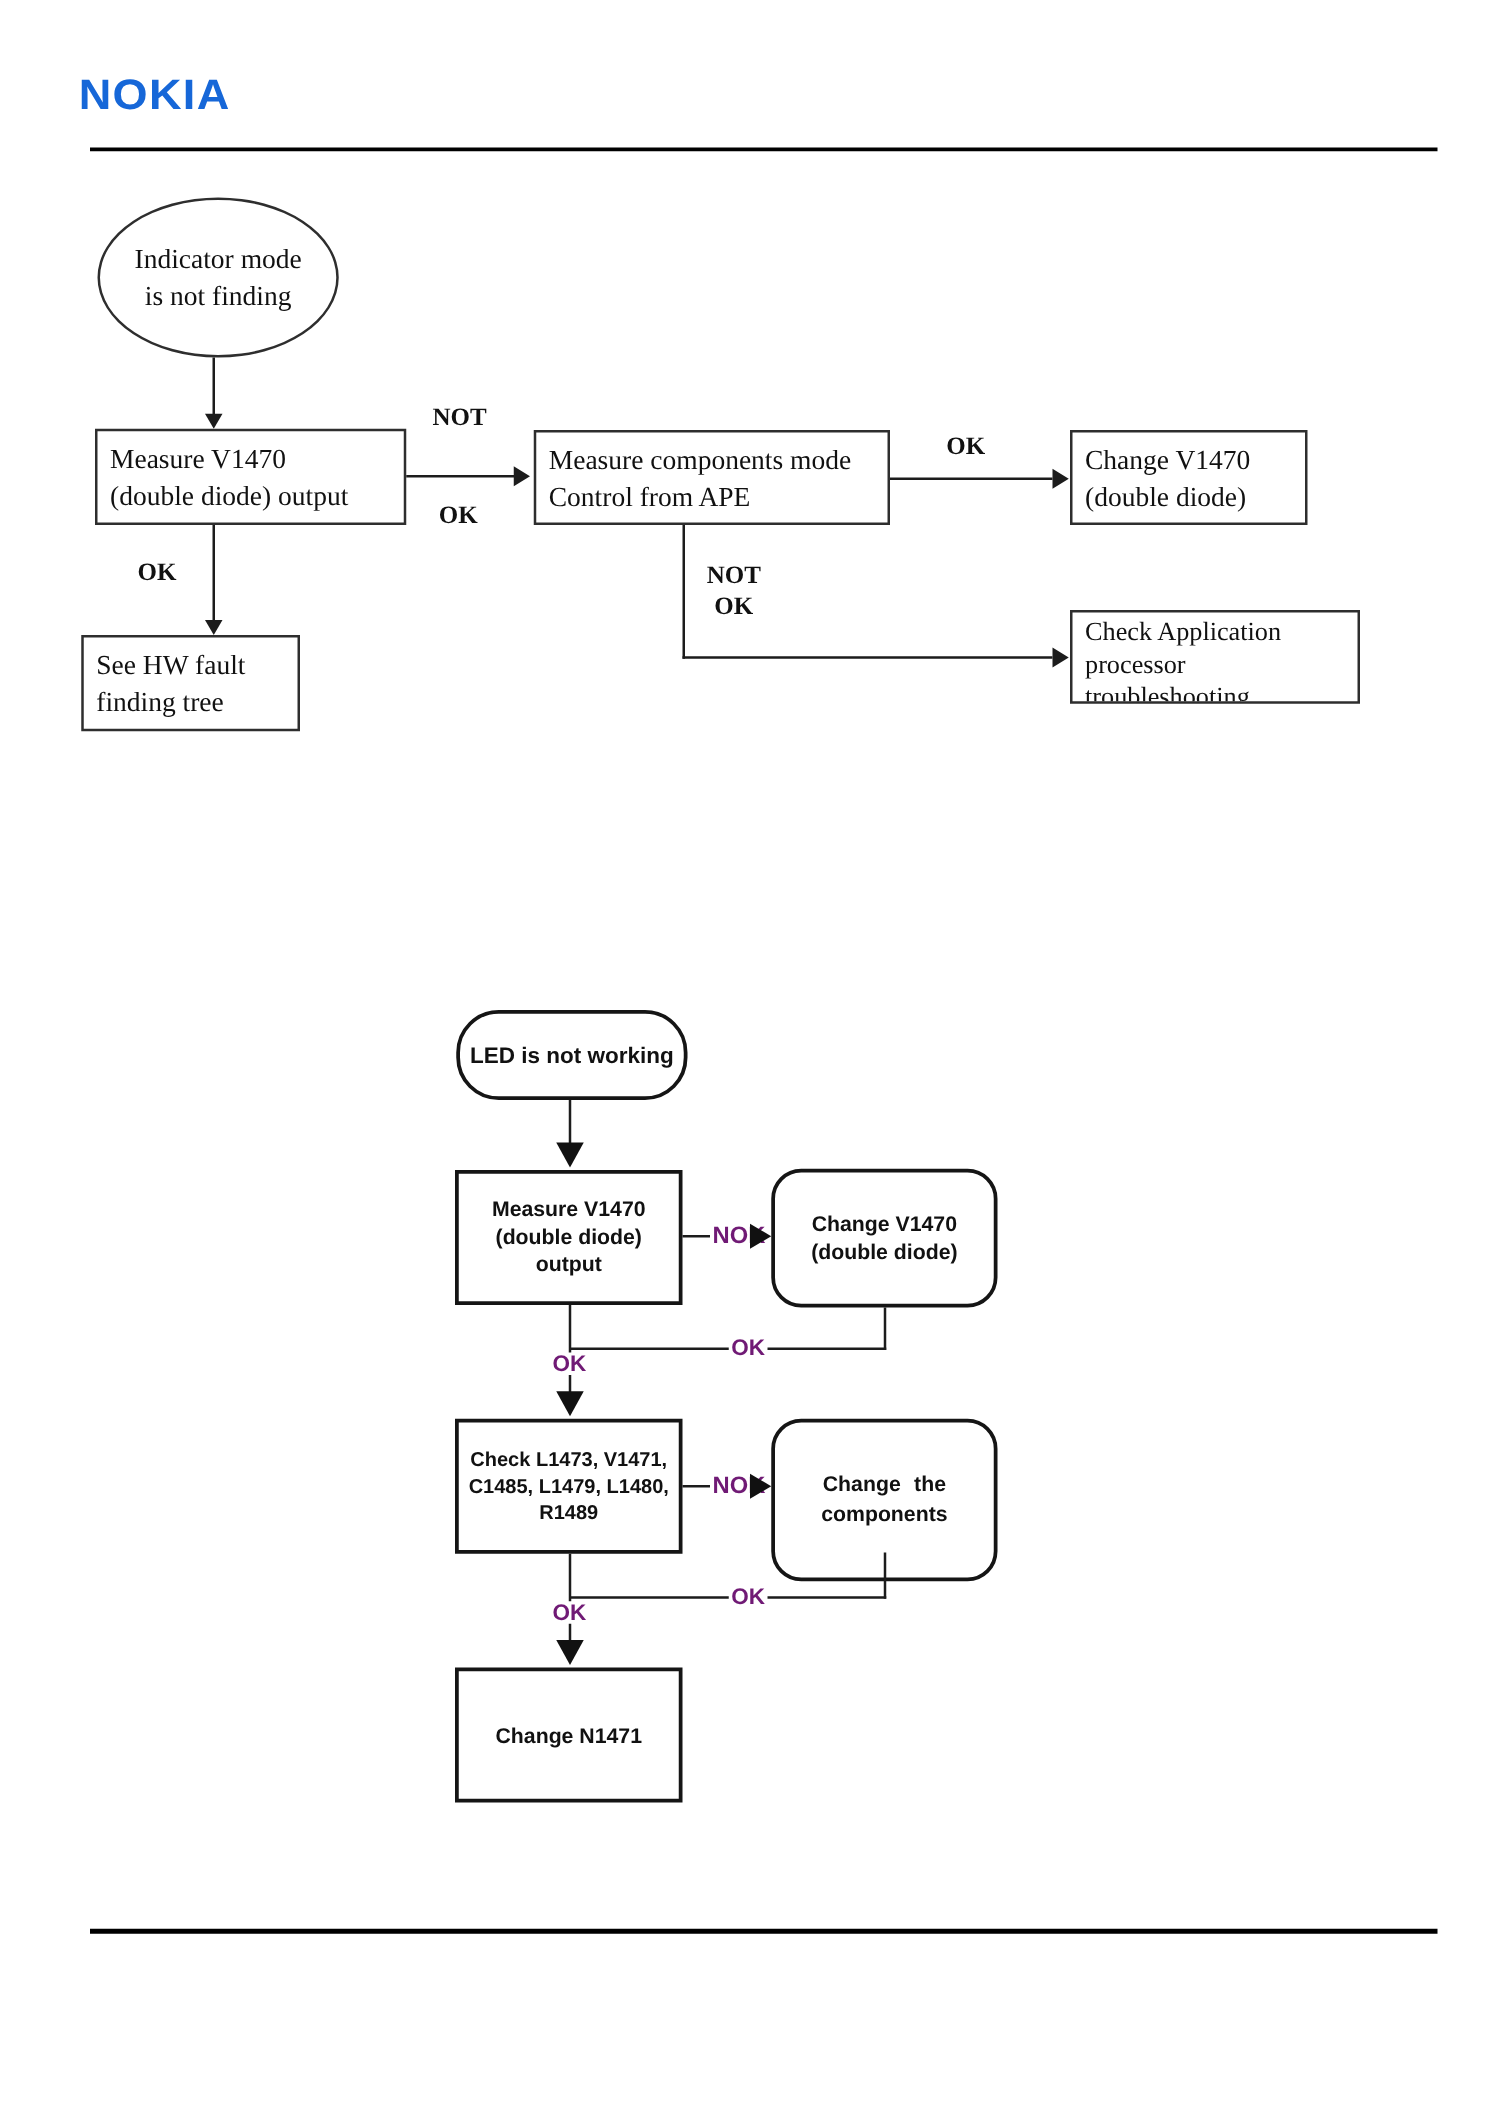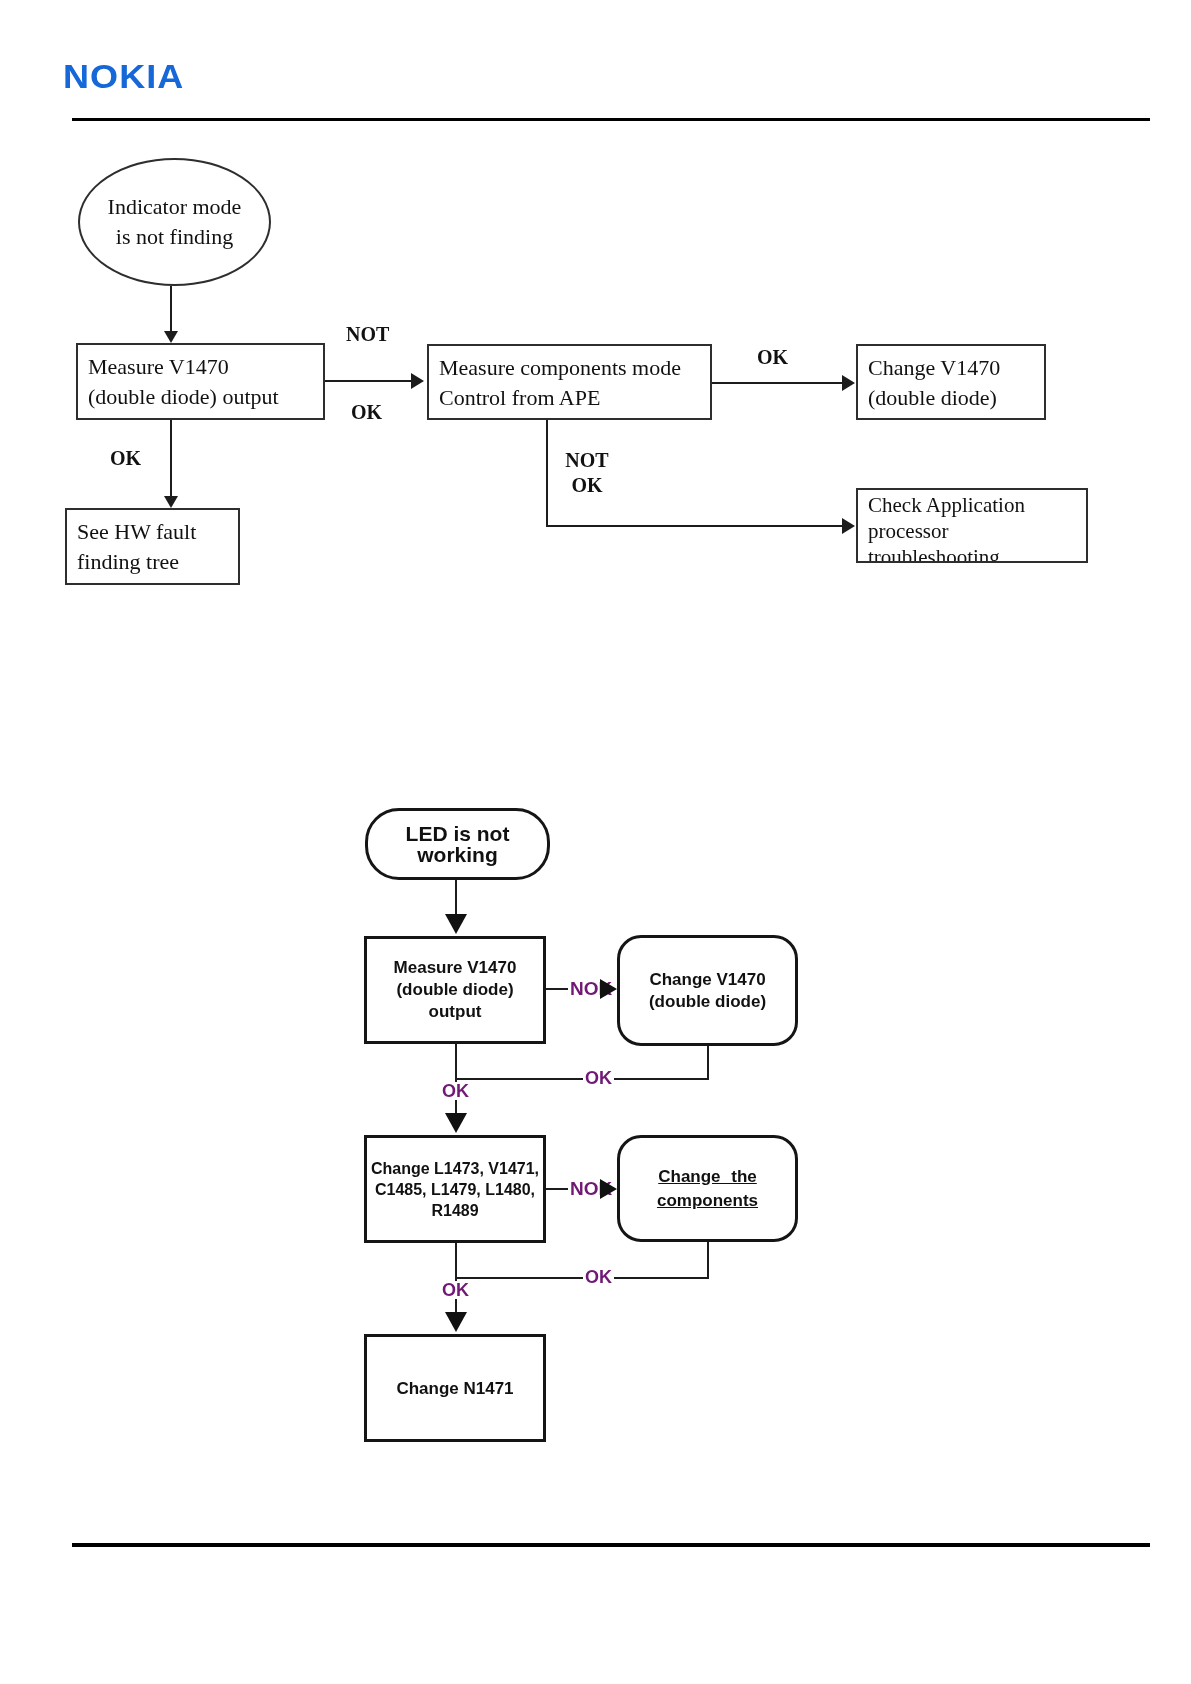--- a/index.html
+++ b/index.html
@@ -96,21 +96,21 @@
 processor
 troubleshooting</div>
 
   <div class="c1-label" style="left:110px;top:446px;">OK</div>
   <div class="line" style="left:170px;top:420px;width:2px;height:78px;"></div>
   <div class="tri tri-down-sm" style="left:164px;top:496px;"></div>
 
   <div class="c1-box" style="left:65px;top:508px;width:175px;height:77px;">See HW fault
 finding tree</div>
 
-  <div class="c2-box stadium" style="left:365px;top:808px;width:185px;height:72px;font-size:21px;">LED is not working</div>
+  <div class="c2-box stadium" style="left:365px;top:808px;width:185px;height:72px;font-size:18px;">LED is not working</div>
 
   <div class="line" style="left:455px;top:880px;width:2px;height:36px;"></div>
   <div class="tri tri-down-lg" style="left:445px;top:914px;"></div>
 
   <div class="c2-box" style="left:364px;top:936px;width:182px;height:108px;font-size:17px;line-height:22px;">Measure V1470
 (double diode)
 output</div>
 
   <div class="line" style="left:546px;top:988px;width:24px;height:2px;"></div>
   <div class="c2-label" style="left:568px;top:980px;font-size:19px;">NOK</div>
@@ -119,29 +119,29 @@
   <div class="c2-box round" style="left:617px;top:935px;width:181px;height:111px;font-size:17px;line-height:22px;">Change V1470
 (double diode)</div>
 
   <div class="line" style="left:455px;top:1044px;width:2px;height:70px;"></div>
   <div class="line" style="left:707px;top:1046px;width:2px;height:34px;"></div>
   <div class="line" style="left:456px;top:1078px;width:253px;height:2px;"></div>
   <div class="c2-label" style="left:583px;top:1069px;">OK</div>
   <div class="c2-label" style="left:440px;top:1082px;">OK</div>
   <div class="tri tri-down-lg" style="left:445px;top:1113px;"></div>
 
-  <div class="c2-box" style="left:364px;top:1135px;width:182px;height:108px;">Change L1473, V1471,
+  <div class="c2-box" style="left:364px;top:1135px;width:182px;height:108px;">Check L1473, V1471,
 C1485, L1479, L1480,
 R1489</div>
 
   <div class="line" style="left:546px;top:1188px;width:24px;height:2px;"></div>
   <div class="c2-label" style="left:568px;top:1180px;font-size:19px;">NOK</div>
   <div class="tri tri-right-lg" style="left:600px;top:1179px;"></div>
 
-  <div class="c2-box round wide-space" style="left:617px;top:1135px;width:181px;height:107px;font-size:17px;line-height:24px;text-decoration:underline;">Change the
+  <div class="c2-box round wide-space" style="left:617px;top:1135px;width:181px;height:130px;font-size:17px;line-height:24px;">Change the
 components</div>
 
   <div class="line" style="left:455px;top:1243px;width:2px;height:70px;"></div>
   <div class="line" style="left:707px;top:1242px;width:2px;height:37px;"></div>
   <div class="line" style="left:456px;top:1277px;width:253px;height:2px;"></div>
   <div class="c2-label" style="left:583px;top:1268px;">OK</div>
   <div class="c2-label" style="left:440px;top:1281px;">OK</div>
   <div class="tri tri-down-lg" style="left:445px;top:1312px;"></div>
 
   <div class="c2-box" style="left:364px;top:1334px;width:182px;height:108px;font-size:17px;">Change N1471</div>

